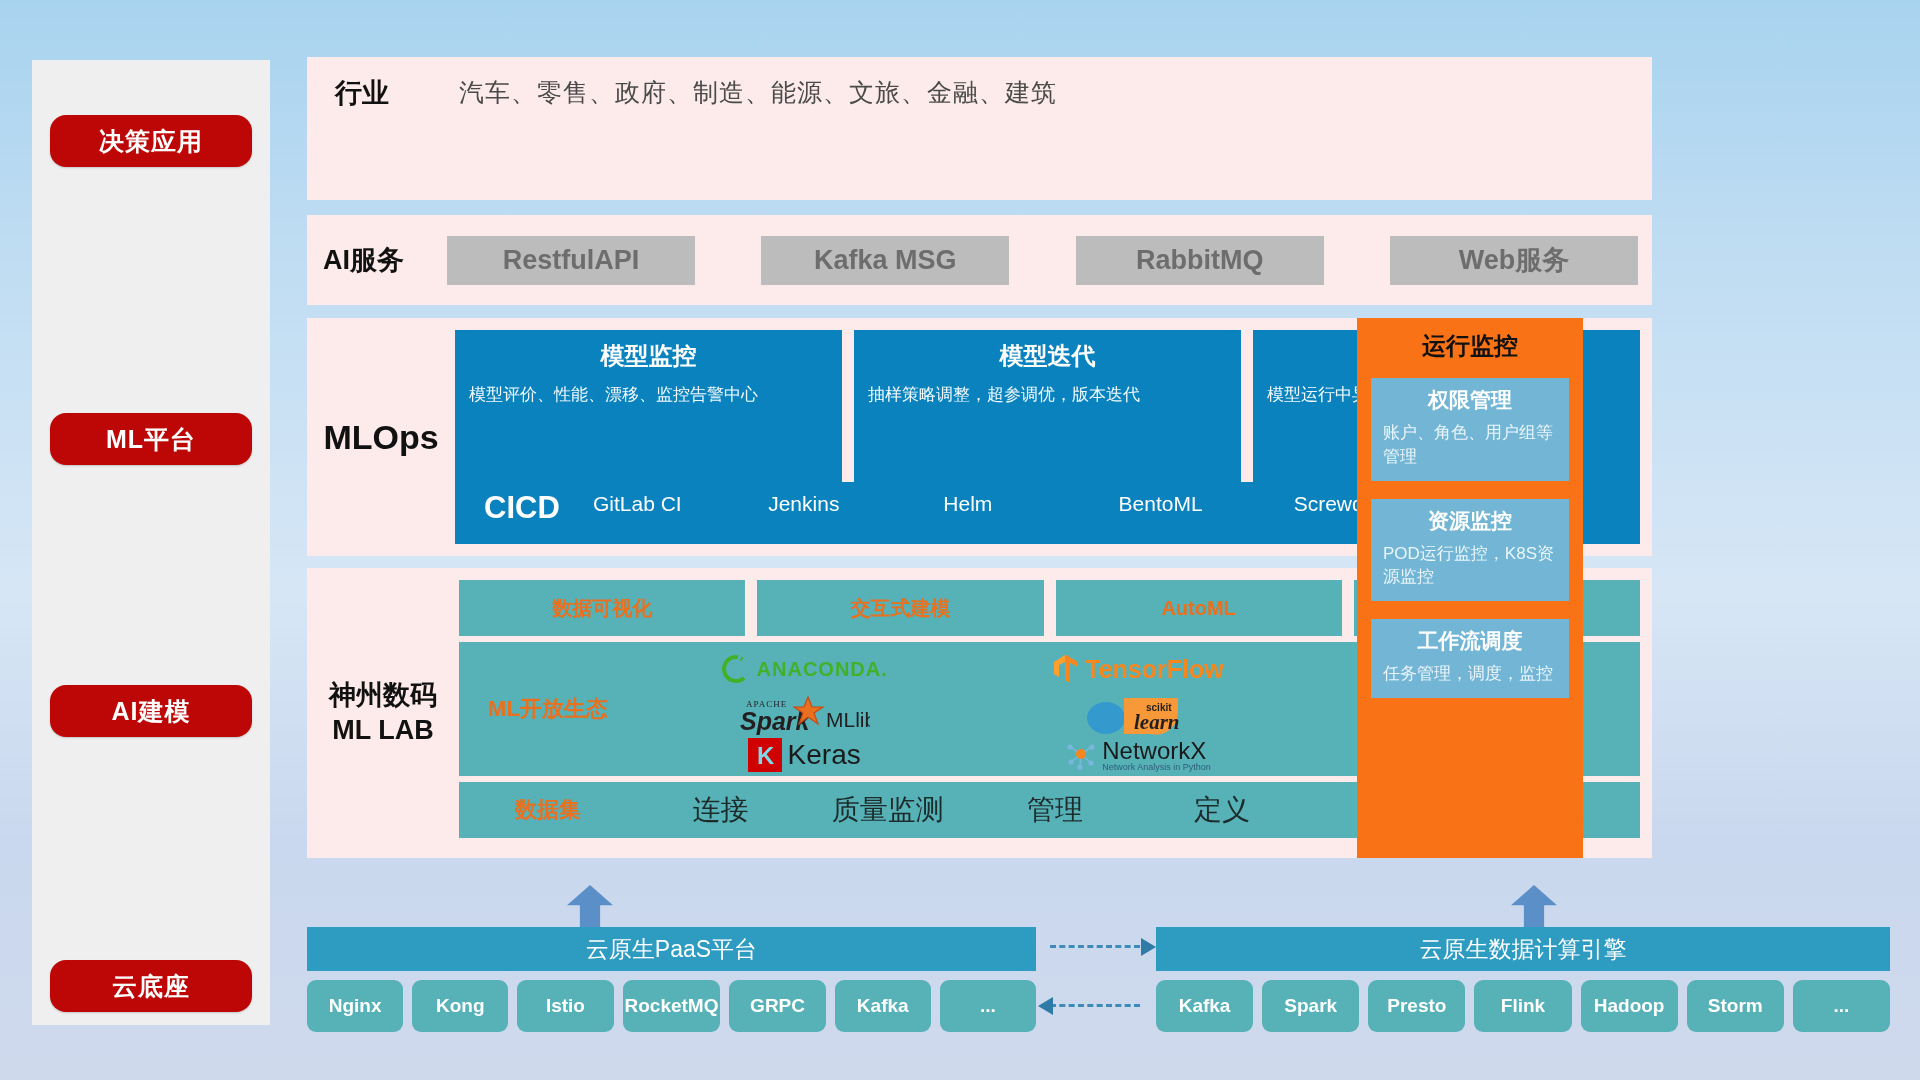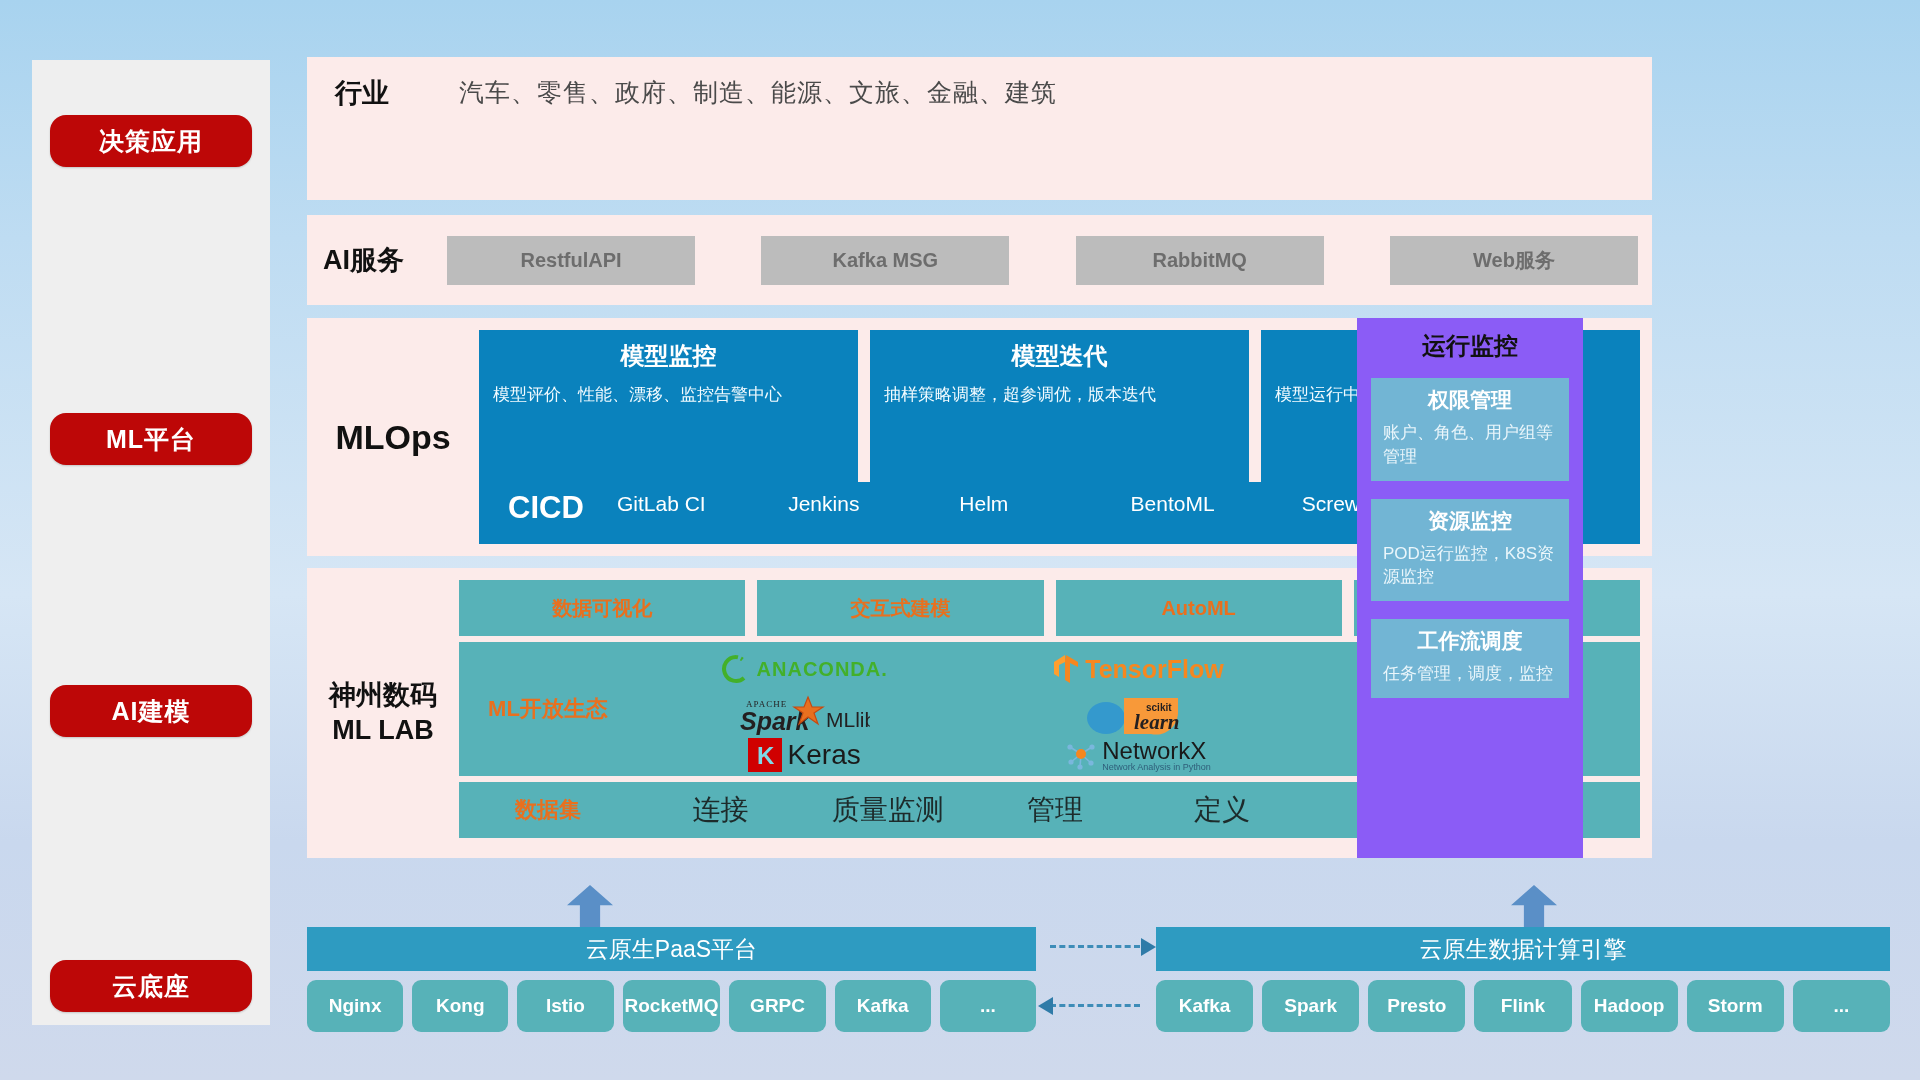--- a/index.html
+++ b/index.html
@@ -44,28 +44,28 @@
   .ind-row { display: flex; align-items: center; height: 71px; padding-left: 28px; }
   .ind-key { width: 124px; font-size: 27px; font-weight: bold; color: #111; }
   .ind-val { font-size: 25px; color: #4a4a4a; letter-spacing: 1px; }
 
   
   #band-ai { top: 215px; height: 90px; display: flex; align-items: center; padding-left: 16px; }
   #band-ai .ai-key { width: 124px; font-size: 27px; font-weight: bold; color: #111; }
   .ai-chips { display: flex; flex: 1; gap: 0; justify-content: space-between; padding-right: 14px; }
   .ai-chip {
     width: 248px; height: 49px; background: #bcbcbc;
-    color: #6d6d6d; font-weight: bold; font-size: 20px;
+    color: #6d6d6d; font-weight: bold; font-size: 27px;
     display: flex; align-items: center; justify-content: center;
   }
 
   
   #band-mlops { top: 318px; height: 238px; display: flex; }
   .mlops-key {
-    width: 172px; display: flex; align-items: center; justify-content: center;
+    width: 148px; display: flex; align-items: center; justify-content: center;
     font-size: 34px; font-weight: bold; color: #111;
   }
   .mlops-right { flex: 1; padding: 12px 12px 12px 0; display: flex; flex-direction: column; }
   .mlops-cards { display: flex; gap: 12px; height: 152px; }
   .mlops-card {
     flex: 1; background: #0a82bd; color: #fff; padding: 10px 14px 0 14px;
   }
   .mlops-card h4 { font-size: 24px; text-align: center; font-weight: bold; margin-bottom: 11px; }
   .mlops-card p { font-size: 17px; line-height: 1.45; color: #f2fbff; }
   .cicd-bar {
@@ -99,21 +99,21 @@
   .eco-label { width: 178px; text-align: center; color: #e8701f; font-weight: bold; font-size: 22px; }
   .eco-logos { flex: 1; display: grid; grid-template-columns: repeat(3, 1fr); grid-template-rows: 1fr 1fr; align-items: center; justify-items: center; }
   .dataset-row { background: #57b2b8; height: 56px; display: flex; align-items: center; }
   .dataset-row .ds-key { width: 178px; text-align: center; color: #e8701f; font-weight: bold; font-size: 22px; }
   .ds-items { flex: 1; display: flex; }
   .ds-item { flex: 1; text-align: center; color: #1d2b2b; font-size: 28px; }
 
   
   #mon-rail {
     position: absolute; left: 1357px; top: 318px; width: 226px; height: 540px;
-    background: #8b5cf6; padding: 12px 14px;
+    background: #f97316; padding: 12px 14px;
   }
   #mon-rail h3 { text-align: center; font-size: 24px; font-weight: bold; color: #111; margin-bottom: 16px; }
   .mon-card { background: #72b5d4; margin-bottom: 18px; padding: 8px 12px 12px 12px; }
   .mon-card h5 { text-align: center; color: #fff; font-weight: bold; font-size: 21px; margin-bottom: 7px; }
   .mon-card p { color: #eaf6fb; font-size: 17px; line-height: 1.4; }
 
   
   .cloud-block { position: absolute; bottom: 48px; }
   #cloud-left { left: 307px; width: 729px; }
   #cloud-right { left: 1156px; width: 734px; }

